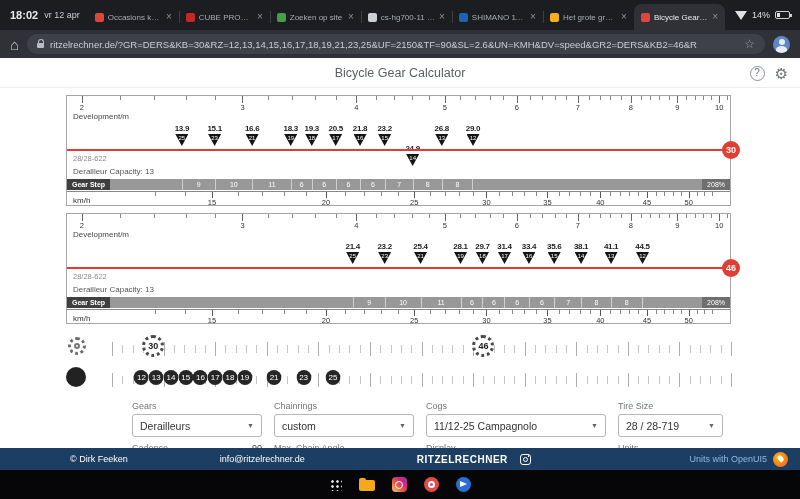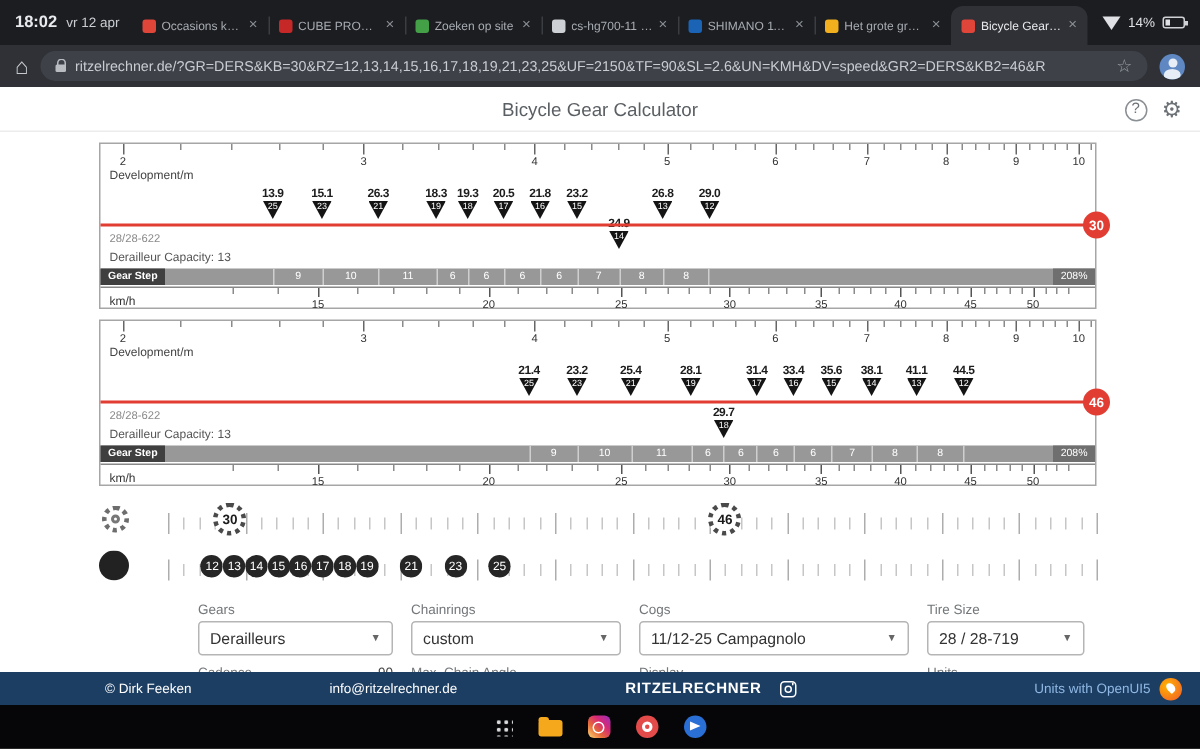--- a/index.html
+++ b/index.html
@@ -252,21 +252,21 @@
             <div class="devlabel">Development/m</div>
             <div class="marker" style="left: 17.3228%;">
               <div class="v">13.9</div>
               <div class="tri">25</div>
             </div>
             <div class="marker" style="left: 22.2676%;">
               <div class="v">15.1</div>
               <div class="tri">23</div>
             </div>
             <div class="marker" style="left: 27.9233%;">
-              <div class="v">26.3</div>
+              <div class="v">16.6</div>
               <div class="tri">21</div>
             </div>
             <div class="marker" style="left: 33.7455%;">
               <div class="v">18.3</div>
               <div class="tri">19</div>
             </div>
             <div class="marker" style="left: 36.9227%;">
               <div class="v">19.3</div>
               <div class="tri">18</div>
             </div>
@@ -429,21 +429,21 @@
               <div class="tri">23</div>
             </div>
             <div class="marker" style="left: 53.3235%;">
               <div class="v">25.4</div>
               <div class="tri">21</div>
             </div>
             <div class="marker" style="left: 59.3561%;">
               <div class="v">28.1</div>
               <div class="tri">19</div>
             </div>
-            <div class="marker" style="left: 62.6631%; margin-top: 28px;">
+            <div class="marker" style="left: 62.6631%;">
               <div class="v">29.7</div>
               <div class="tri">18</div>
             </div>
             <div class="marker" style="left: 65.9869%;">
               <div class="v">31.4</div>
               <div class="tri">17</div>
             </div>
             <div class="marker" style="left: 69.6743%;">
               <div class="v">33.4</div>
               <div class="tri">16</div>

